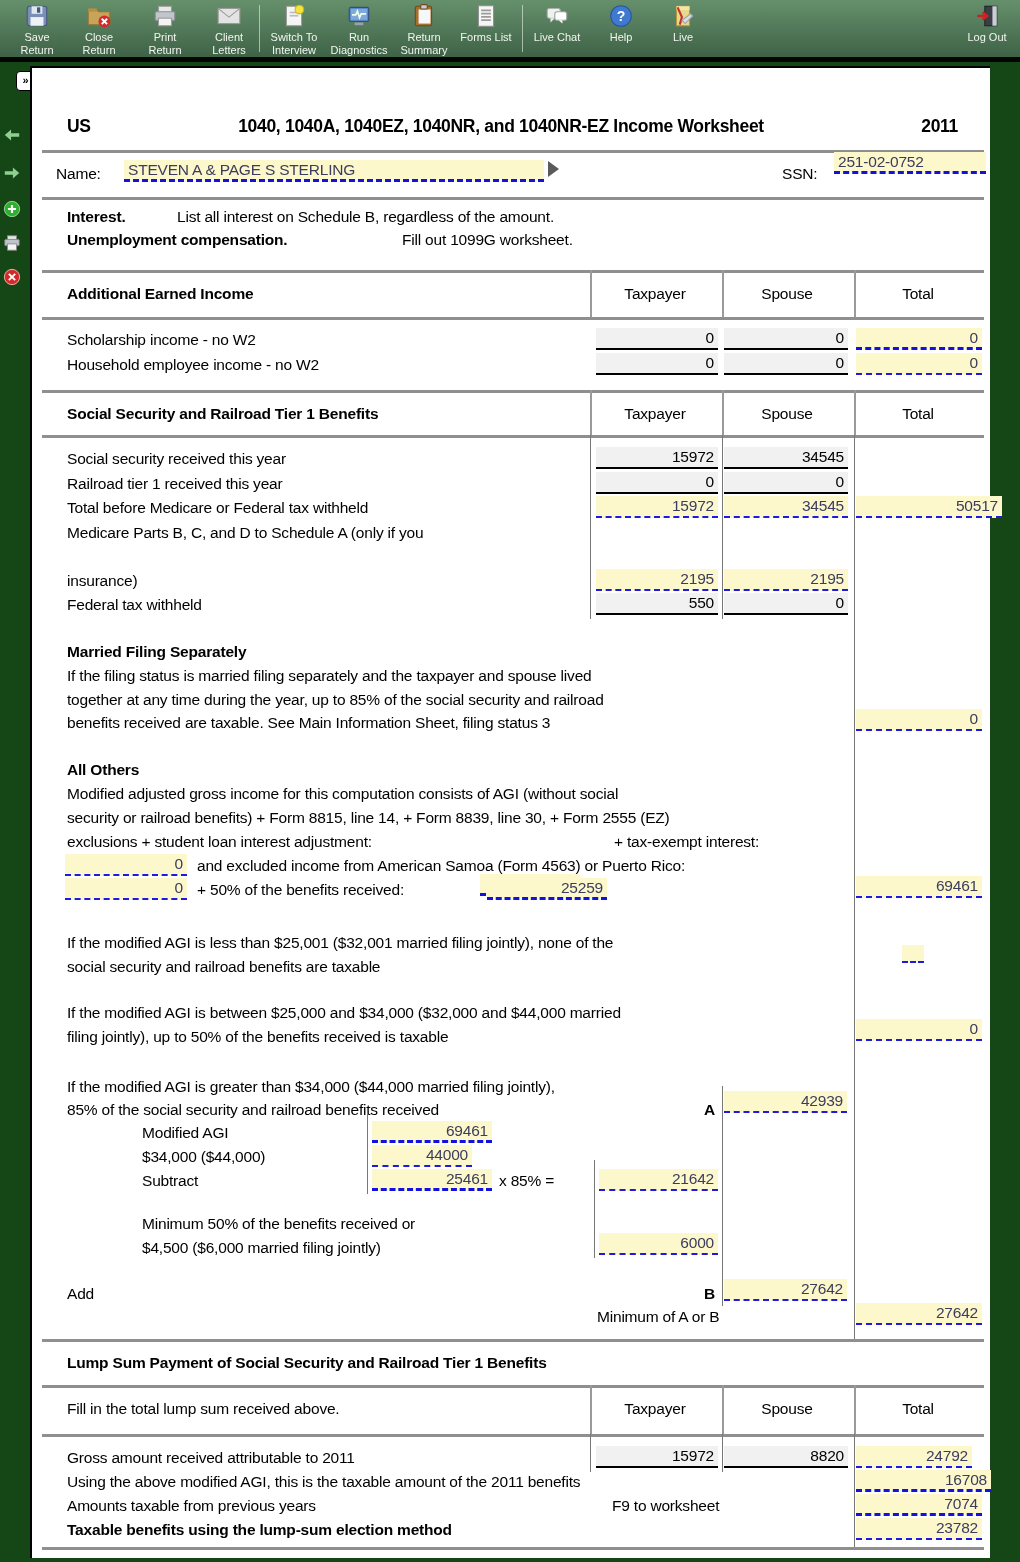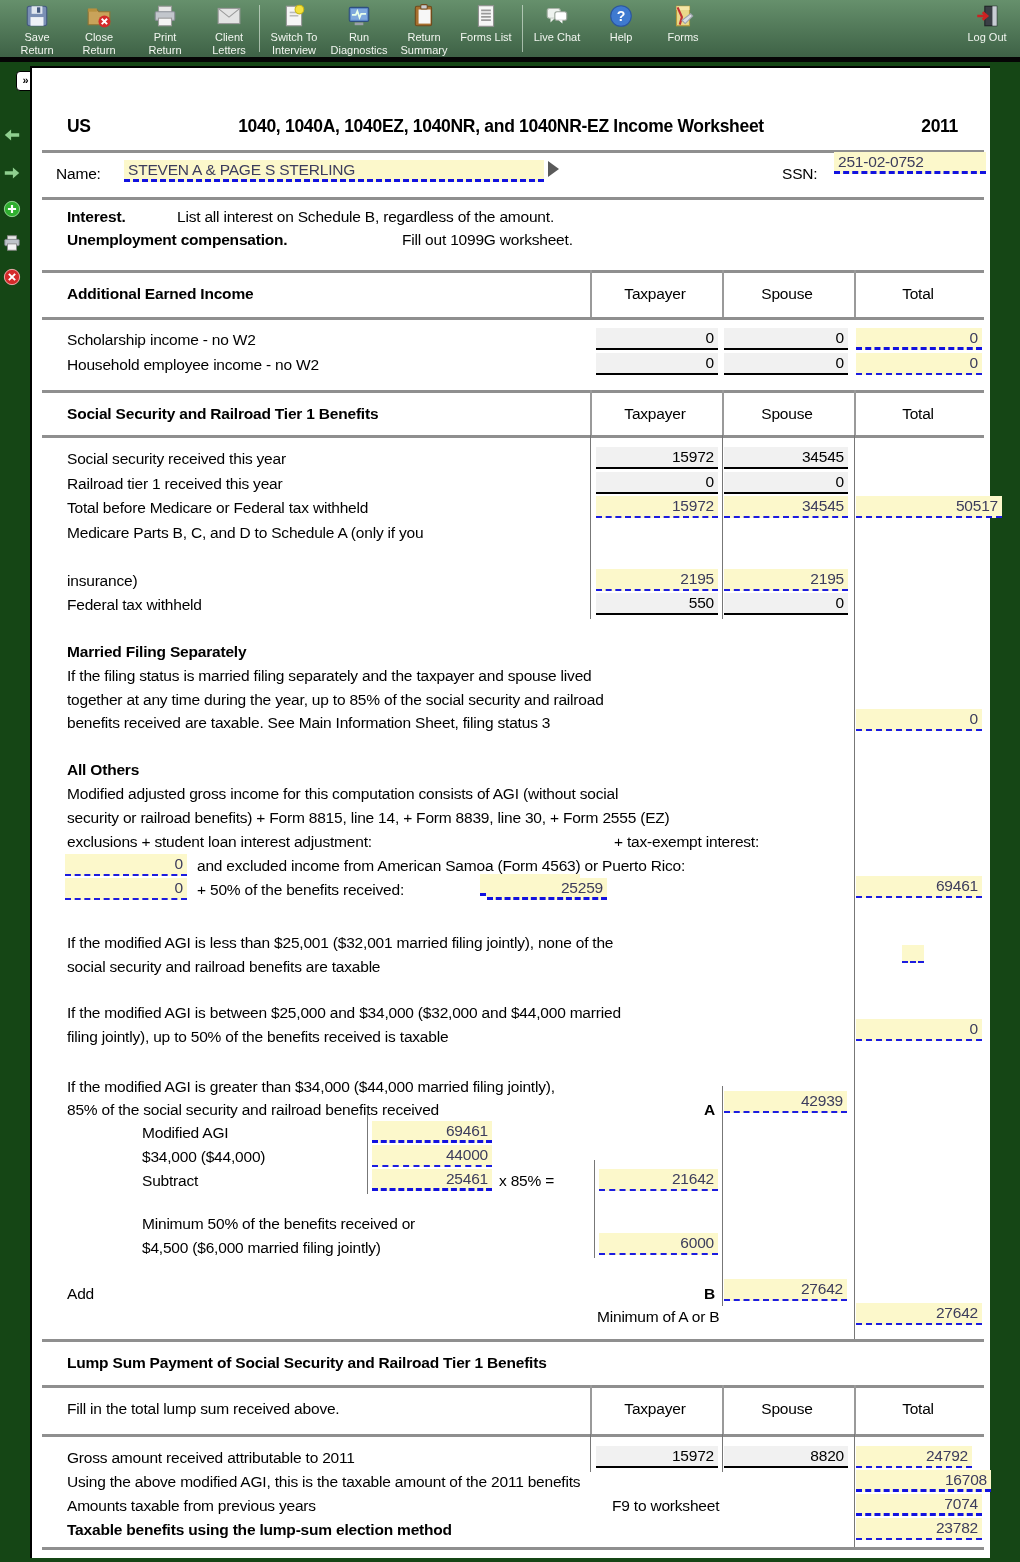--- a/index.html
+++ b/index.html
@@ -135,21 +135,21 @@
         </svg></span>
     <span class="tbl">Help</span>
   </div>
   <div class="tbi" style="left:652px">
     <span class="tbico"><svg viewBox="0 0 24 24">
           <rect x="6" y="3" width="12" height="18" fill="#ead98a" stroke="#b59a3a"></rect>
           <rect x="6" y="3" width="12" height="3.5" fill="#f4e6a6"></rect>
           <path d="M7 4l4 9-2 7" fill="none" stroke="#c23333" stroke-width="2"></path>
           <path d="M11 16l8-6 2 2-7 7z" fill="#d8dde2" stroke="#9aa1aa"></path>
         </svg></span>
-    <span class="tbl">Forms</span>
+    <span class="tbl">Live</span>
   </div>
   <div class="tbi" style="left:956px">
     <span class="tbico"><svg viewBox="0 0 24 24">
           <rect x="10" y="3" width="11" height="18" fill="#3a3f45" stroke="#1f2327"></rect>
           <rect x="17" y="3" width="4" height="18" fill="#c9ced4"></rect>
           <path d="M3 12h8M8 8.5L12 12l-4 3.5" fill="none" stroke="#cc2222" stroke-width="2.5"></path>
         </svg></span>
     <span class="tbl">Log Out</span>
   </div>
 </div>
@@ -292,21 +292,21 @@
   <div class="t b" style="left:672px;top:1032px">A</div>
   <div class="fld yel" style="left:692px;top:1023px;width:123px">42939</div>
 
   <div class="vthin" style="left:335px;top:1046px;height:80px"></div>
   <div class="vthin" style="left:562px;top:1092px;height:98px"></div>
   <div class="vthin" style="left:690px;top:1018px;height:220px"></div>
 
   <div class="t" style="left:110px;top:1055px">Modified AGI</div>
   <div class="fld yelb" style="left:340px;top:1053px;width:120px">69461</div>
   <div class="t" style="left:110px;top:1079px">$34,000 ($44,000)</div>
-  <div class="fld yel" style="left:340px;top:1077px;width:120px">44000</div>
+  <div class="fld yel" style="left:340px;top:1077px;width:100px">44000</div>
   <div class="t" style="left:110px;top:1103px">Subtract</div>
   <div class="fld yelb" style="left:340px;top:1101px;width:120px">25461</div>
   <div class="t" style="left:467px;top:1103px">x 85% =</div>
   <div class="fld yel" style="left:567px;top:1101px;width:119px">21642</div>
 
   <div class="t" style="left:110px;top:1146px">Minimum 50% of the benefits received or</div>
   <div class="t" style="left:110px;top:1170px">$4,500 ($6,000 married filing jointly)</div>
   <div class="fld yel" style="left:567px;top:1165px;width:119px">6000</div>
 
   <div class="t" style="left:35px;top:1216px">Add</div>

